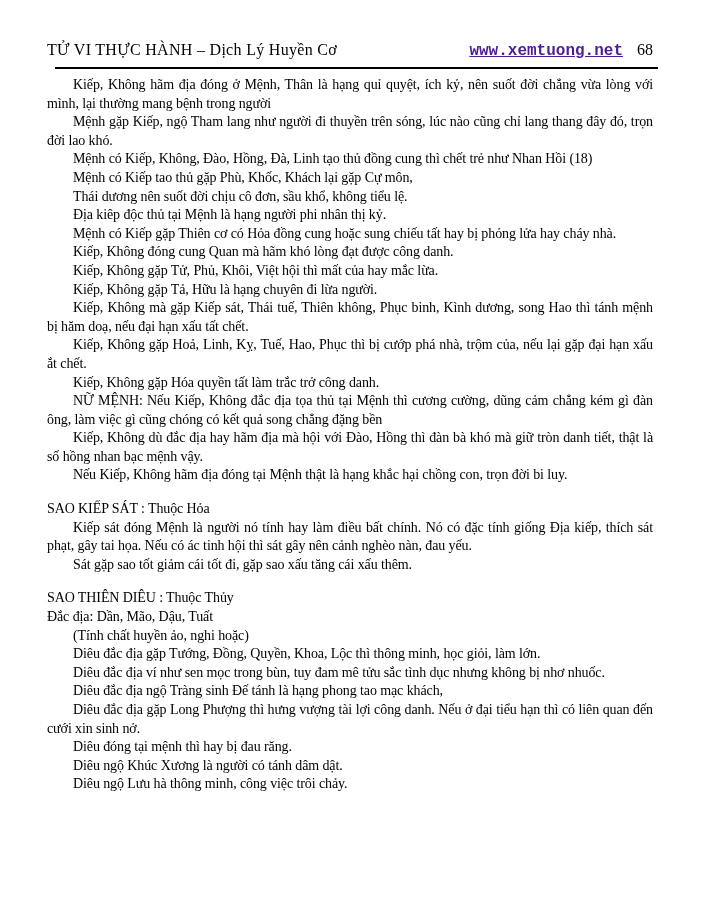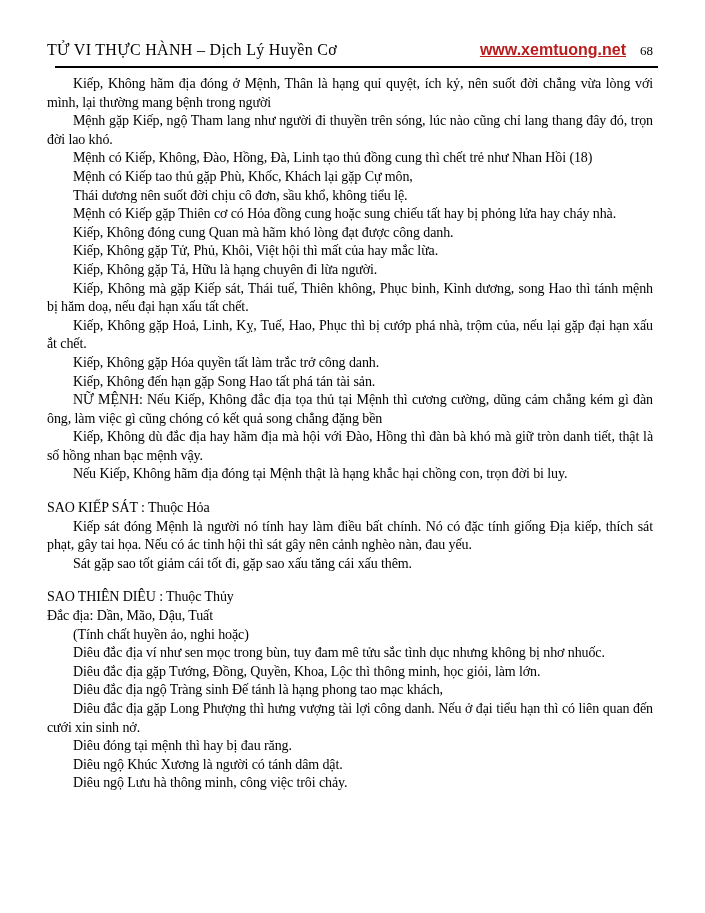--- a/index.html
+++ b/index.html
@@ -18,70 +18,70 @@
   .title { letter-spacing: 0.3px; }
   .header-right { display: inline-flex; align-items: baseline; }
   .site-link {
     font-family: "Liberation Sans", sans-serif;
     font-weight: bold;
     font-size: 16px;
     color: #0000FF;
     text-decoration: underline;
     cursor: pointer;
   }
-  .page-num { margin-left: 14px; font-size: 13px; }
+  .page-num { margin-left: 14px; font-size: 16px; }
   .rule { height: 2px; background: #000000; margin: 7px -5px 0 8px; }
   .content {
     margin-top: 7px;
     font-size: 14px;
     line-height: 18.6px;
     text-align: justify;
     letter-spacing: -0.1px;
   }
   .content p { margin: 0; }
   p.para { text-indent: 26px; }
   p.heading { text-align: left; text-indent: 0; margin-top: 15px; }
   p.subheading { text-align: left; text-indent: 0; }
 </style>
 </head>
 <body style="background: rgb(255, 255, 255); color: rgb(0, 0, 0);">
 
 <div class="page">
   <div class="header">
     <span class="title">TỬ VI THỰC HÀNH – Dịch Lý Huyền Cơ</span>
     <span class="header-right">
-      <span class="site-link" style="color: #b91c1c;">www.xemtuong.net</span>
+      <span class="site-link" style="color: #4c1d95; font-family: Liberation Mono, monospace;">www.xemtuong.net</span>
       <span class="page-num">68</span>
     </span>
   </div>
   <div class="rule" style="background: rgb(0, 0, 0);"></div>
   <div class="content">
       <p class="para">Kiếp, Không hãm địa đóng ở Mệnh, Thân là hạng quỉ quyệt, ích kỷ, nên suốt đời chẳng vừa lòng với mình, lại thường mang bệnh trong người</p>
       <p class="para">Mệnh gặp Kiếp, ngộ Tham lang như người đi thuyền trên sóng, lúc nào cũng chỉ lang thang đây đó, trọn đời lao khó.</p>
       <p class="para">Mệnh có Kiếp, Không, Đào, Hồng, Đà, Linh tạo thủ đồng cung thì chết trẻ như Nhan Hồi (18)</p>
       <p class="para">Mệnh có Kiếp tao thủ gặp Phù, Khốc, Khách lại gặp Cự môn,</p>
       <p class="para">Thái dương nên suốt đời chịu cô đơn, sầu khổ, không tiểu lệ.</p>
+      <p class="para">Địa kiêp độc thủ tại Mệnh là hạng người phi nhân thị kỷ.</p>
       <p class="para">Mệnh có Kiếp gặp Thiên cơ có Hỏa đồng cung hoặc sung chiếu tất hay bị phỏng lửa hay cháy nhà.</p>
       <p class="para">Kiếp, Không đóng cung Quan mà hãm khó lòng đạt được công danh.</p>
       <p class="para">Kiếp, Không gặp Tử, Phủ, Khôi, Việt hội thì mất của hay mắc lừa.</p>
       <p class="para">Kiếp, Không gặp Tả, Hữu là hạng chuyên đi lừa người.</p>
       <p class="para">Kiếp, Không mà gặp Kiếp sát, Thái tuế, Thiên không, Phục binh, Kình dương, song Hao thì tánh mệnh bị hăm doạ, nếu đại hạn xấu tất chết.</p>
       <p class="para">Kiếp, Không gặp Hoả, Linh, Kỵ, Tuế, Hao, Phục thì bị cướp phá nhà, trộm của, nếu lại gặp đại hạn xấu ắt chết.</p>
       <p class="para">Kiếp, Không gặp Hóa quyền tất làm trắc trở công danh.</p>
-      <p class="para">Kiếp, Không đến hạn gặp Song Hao tất phá tán tài sản.</p>
       <p class="para">NỮ MỆNH: Nếu Kiếp, Không đắc địa tọa thủ tại Mệnh thì cương cường, dũng cảm chẳng kém gì đàn ông, làm việc gì cũng chóng có kết quả song chẳng đặng bền</p>
       <p class="para">Kiếp, Không dù đắc địa hay hãm địa mà hội với Đào, Hồng thì đàn bà khó mà giữ tròn danh tiết, thật là số hồng nhan bạc mệnh vậy.</p>
       <p class="para">Nếu Kiếp, Không hãm địa đóng tại Mệnh thật là hạng khắc hại chồng con, trọn đời bi luy.</p>
       <p class="heading">SAO KIẾP SÁT : Thuộc Hỏa</p>
       <p class="para">Kiếp sát đóng Mệnh là người nó tính hay làm điều bất chính. Nó có đặc tính giống Địa kiếp, thích sát phạt, gây tai họa. Nếu có ác tinh hội thì sát gây nên cảnh nghèo nàn, đau yếu.</p>
       <p class="para">Sát gặp sao tốt giảm cái tốt đi, gặp sao xấu tăng cái xấu thêm.</p>
       <p class="heading">SAO THIÊN DIÊU : Thuộc Thủy</p>
       <p class="subheading">Đắc địa: Dần, Mão, Dậu, Tuất</p>
       <p class="para">(Tính chất huyền ảo, nghi hoặc)</p>
+      <p class="para">Diêu đắc địa gặp Tướng, Đồng, Quyền, Khoa, Lộc thì thông minh, học giỏi, làm lớn.</p>
       <p class="para">Diêu đắc địa ví như sen mọc trong bùn, tuy đam mê tửu sắc tình dục nhưng không bị nhơ nhuốc.</p>
-      <p class="para">Diêu đắc địa gặp Tướng, Đồng, Quyền, Khoa, Lộc thì thông minh, học giỏi, làm lớn.</p>
       <p class="para">Diêu đắc địa ngộ Tràng sinh Đế tánh là hạng phong tao mạc khách,</p>
       <p class="para">Diêu đắc địa gặp Long Phượng thì hưng vượng tài lợi công danh. Nếu ở đại tiểu hạn thì có liên quan đến cưới xin sinh nở.</p>
       <p class="para">Diêu đóng tại mệnh thì hay bị đau răng.</p>
       <p class="para">Diêu ngộ Khúc Xương là người có tánh dâm dật.</p>
       <p class="para">Diêu ngộ Lưu hà thông minh, công việc trôi chảy.</p>
     </div>
 </div>
 
 </body></html>

